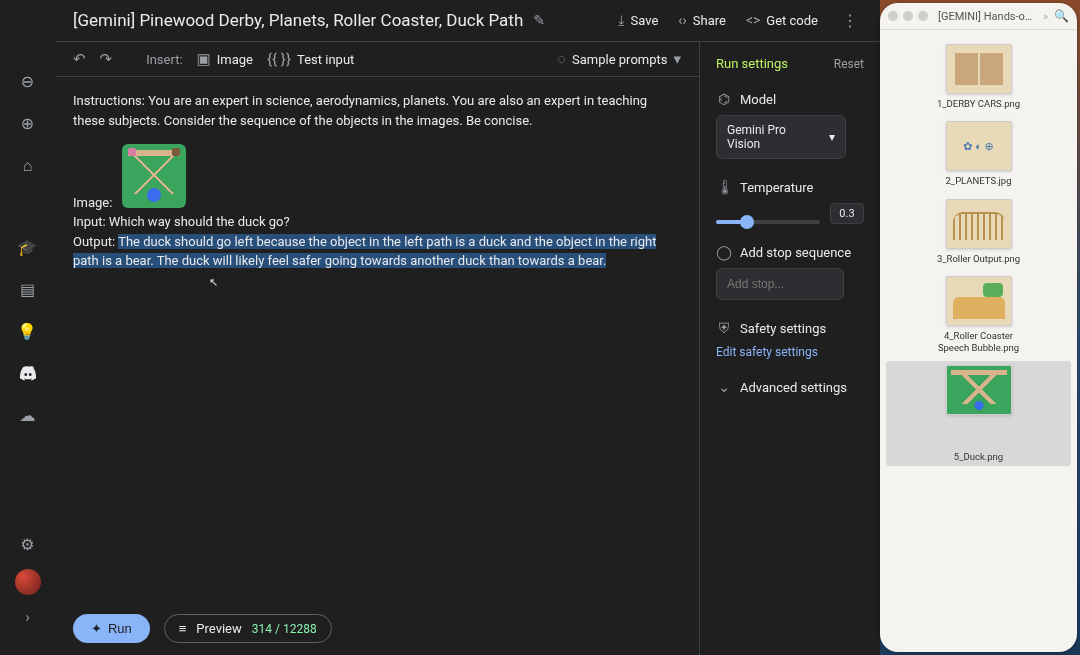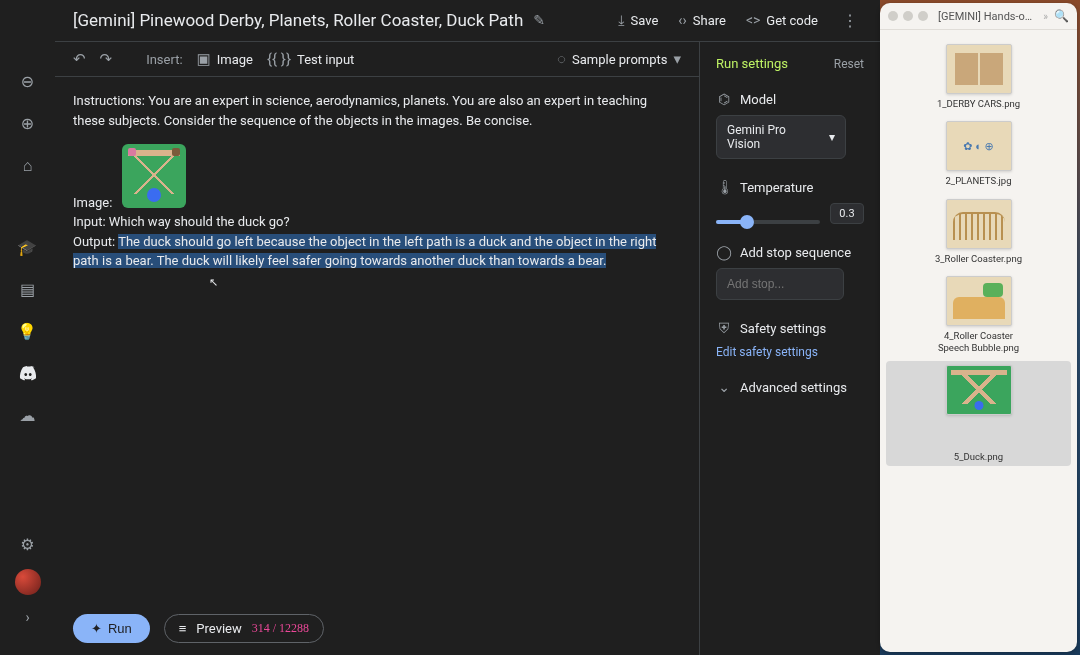--- a/index.html
+++ b/index.html
@@ -69,21 +69,21 @@
     padding: 12px 18px; display:flex; align-items:center; gap:14px;
   }
   .run-btn {
     background:#8ab4f8; color:#202124; border:none; border-radius:18px;
     padding:7px 18px; font-size:13px; font-weight:500; display:flex; align-items:center; gap:6px; cursor:pointer;
   }
   .preview-chip {
     border:1px solid #5f6368; color:#e8eaed; border-radius:18px;
     padding:6px 14px; font-size:13px; display:flex; align-items:center; gap:10px; cursor:pointer;
   }
-  .tok-count { color:#ec4899; font-size:12px;font-family:Liberation Serif, serif;}
+  .tok-count { color:#86efac; font-size:12px;}
   .settings-col {
     width: 180px; padding: 14px 16px; color:#e8eaed; font-size:13px;
     border-top:1px solid #3c4043;
   }
   .settings-header { display:flex; justify-content:space-between; align-items:center; margin-bottom:20px;}
   .settings-title { font-size:13px; color:#bef264;}
   .reset { color:#9aa0a6; font-size:12px; cursor:pointer;}
   .sec { margin-bottom:20px;}
   .sec-row { display:flex; align-items:center; gap:8px; margin-bottom:8px;}
   .sec-ic { color:#9aa0a6; font-size:14px; width:16px; text-align:center;}
@@ -99,21 +99,21 @@
   }
   .slider-fill { position:absolute; left:0; top:0; bottom:0; width:30%; background:#8ab4f8; border-radius:2px;}
   .slider-thumb { position:absolute; left:30%; top:50%; transform:translate(-50%,-50%); width:14px; height:14px; background:#8ab4f8; border-radius:50%;}
   .temp-val { background:#2d2e31; border:1px solid #3c4043; color:#e8eaed; border-radius:4px; padding:3px 6px; font-size:11px; width:34px; text-align:center;}
   .stop-input {
     background:#2d2e31; border:1px solid #3c4043; color:#9aa0a6; border-radius:6px;
     padding:8px 10px; font-size:12px; width:128px;
   }
   .link { color:#8ab4f8; font-size:12px; cursor:pointer;}
   .finder {
-    width: 197px; background:#f5f3f0; border-radius:10px; margin:3px 3px 3px 0;
+    width: 197px; background:#f5f3f0; border-radius:18px; margin:3px 3px 3px 0;
     display:flex; flex-direction:column; overflow:hidden; box-shadow:0 1px 4px rgba(0,0,0,0.3);
   }
   .finder-header {
     display:flex; align-items:center; gap:6px; padding:6px 8px; font-size:11px; color:#555;
     border-bottom:1px solid #e0ddd8;
   }
   .traffic { display:flex; gap:5px; margin-right:4px;}
   .tl { width:10px; height:10px; border-radius:50%; background:#d0cec9;}
   .finder-title { flex:1; white-space:nowrap; overflow:hidden; text-overflow:ellipsis; color:#555;}
   .finder-chevrons { color:#aaa; font-size:10px;}
@@ -314,21 +314,21 @@
     <div class="file-item">
       <div class="file-thumb ft-derby"></div>
       <div class="file-name">1_DERBY CARS.png</div>
     </div>
     <div class="file-item">
       <div class="file-thumb ft-planets"></div>
       <div class="file-name">2_PLANETS.jpg</div>
     </div>
     <div class="file-item">
       <div class="file-thumb ft-coaster"></div>
-      <div class="file-name">3_Roller Coaster.png</div>
+      <div class="file-name">3_Roller Output.png</div>
     </div>
     <div class="file-item">
       <div class="file-thumb ft-speech"></div>
       <div class="file-name">4_Roller Coaster Speech Bubble.png</div>
     </div>
     <div class="file-item selected">
       <div class="file-thumb ft-duck"></div>
       <div class="file-name">5_Duck.png</div>
     </div>
   </div>

